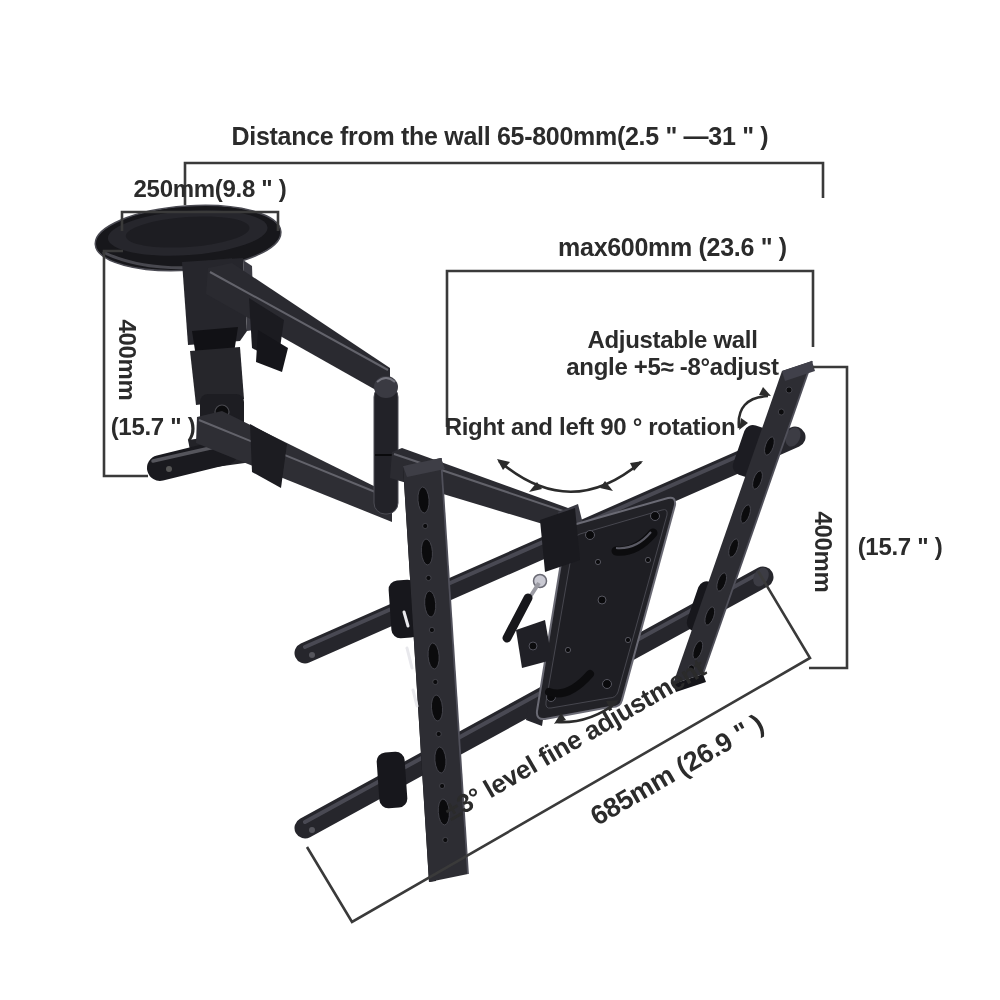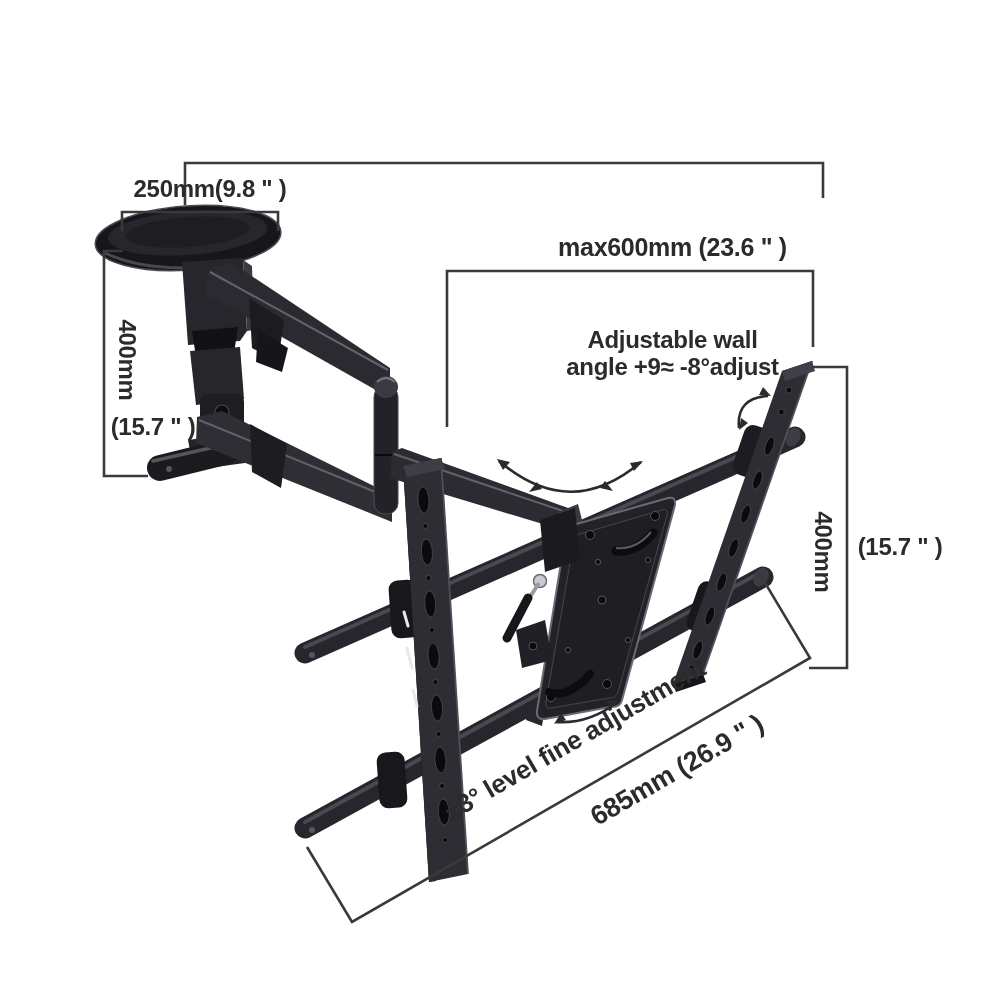--- a/index.html
+++ b/index.html
@@ -180,34 +180,36 @@
     <polygon points="771,396 759,395 763,387" fill="#2b2b2b"></polygon>
     <polygon points="739,430 741,418 748,423" fill="#2b2b2b"></polygon>
   </g>
   <g>
     <path d="M556,722 Q590,724 617,702" stroke="#2b2b2b" stroke-width="2.6" fill="none"></path>
     <polygon points="554,724 561,713 566,720" fill="#2b2b2b"></polygon>
     <polygon points="619,700 610,709 606,701" fill="#2b2b2b"></polygon>
   </g>
 </svg>
 
+  <div class="lbl fs25 center" style="left:180px;top:122px;width:640px;">Distance from the wall 65-800mm(2.5 " —31 " )</div>
 
   <div class="lbl fs24 center" style="left:115px;top:176px;width:190px;">250mm(9.8 " )</div>
 
   <div class="lbl fs24 rot90" style="left:127px;top:360px;">400mm</div>
 
   <div class="lbl fs24 center" style="left:103px;top:414px;width:100px;">(15.7 " )</div>
 
   <div class="lbl fs25 center" style="left:545px;top:233px;width:255px;">max600mm (23.6 " )</div>
 
   <div class="lbl fs24 center" style="left:555px;top:327px;width:235px;">
     <div>Adjustable wall</div>
-    <div>angle +9≈ -8°adjust</div>
+    <div>angle +5≈ -8°adjust</div>
   </div>
 
+  <div class="lbl fs24 center" style="left:440px;top:414px;width:300px;">Right and left 90 ° rotation</div>
 
   <div class="lbl fs24 rot90" style="left:823px;top:552px;">400mm</div>
 
   <div class="lbl fs24 center" style="left:850px;top:534px;width:100px;">(15.7 " )</div>
 
   <div class="lbl fs26 rotdim" style="left:575px;top:740px;">±3° level fine adjustment</div>
 
   <div class="lbl fs27 rotdim" style="left:677px;top:770px;">685mm (26.9 " )</div>
 
 </div>

